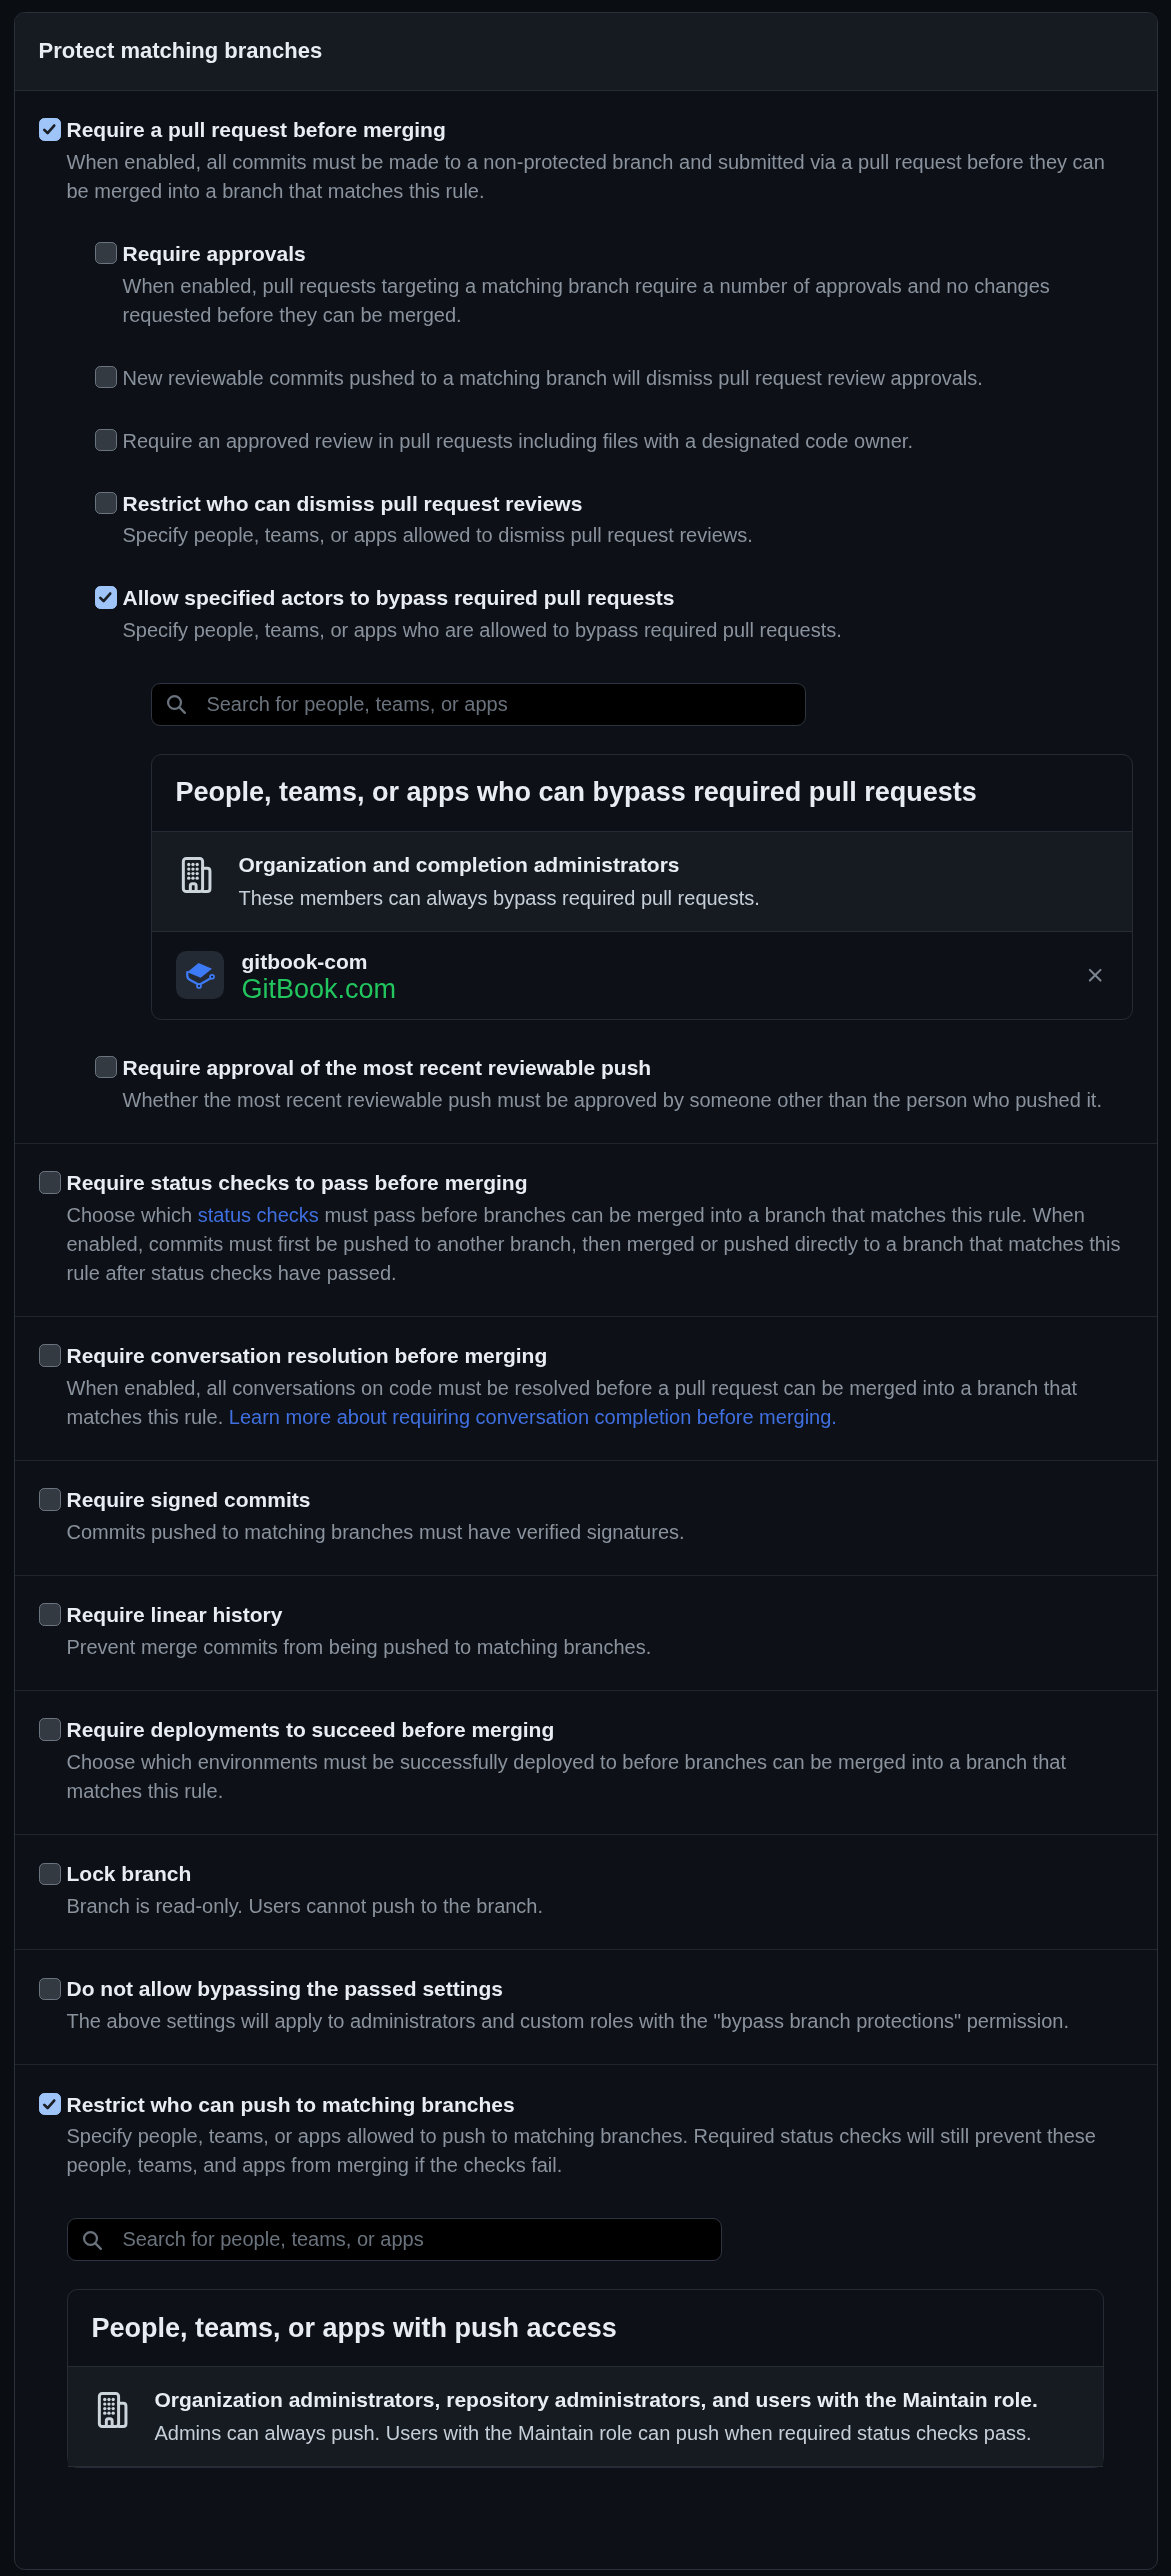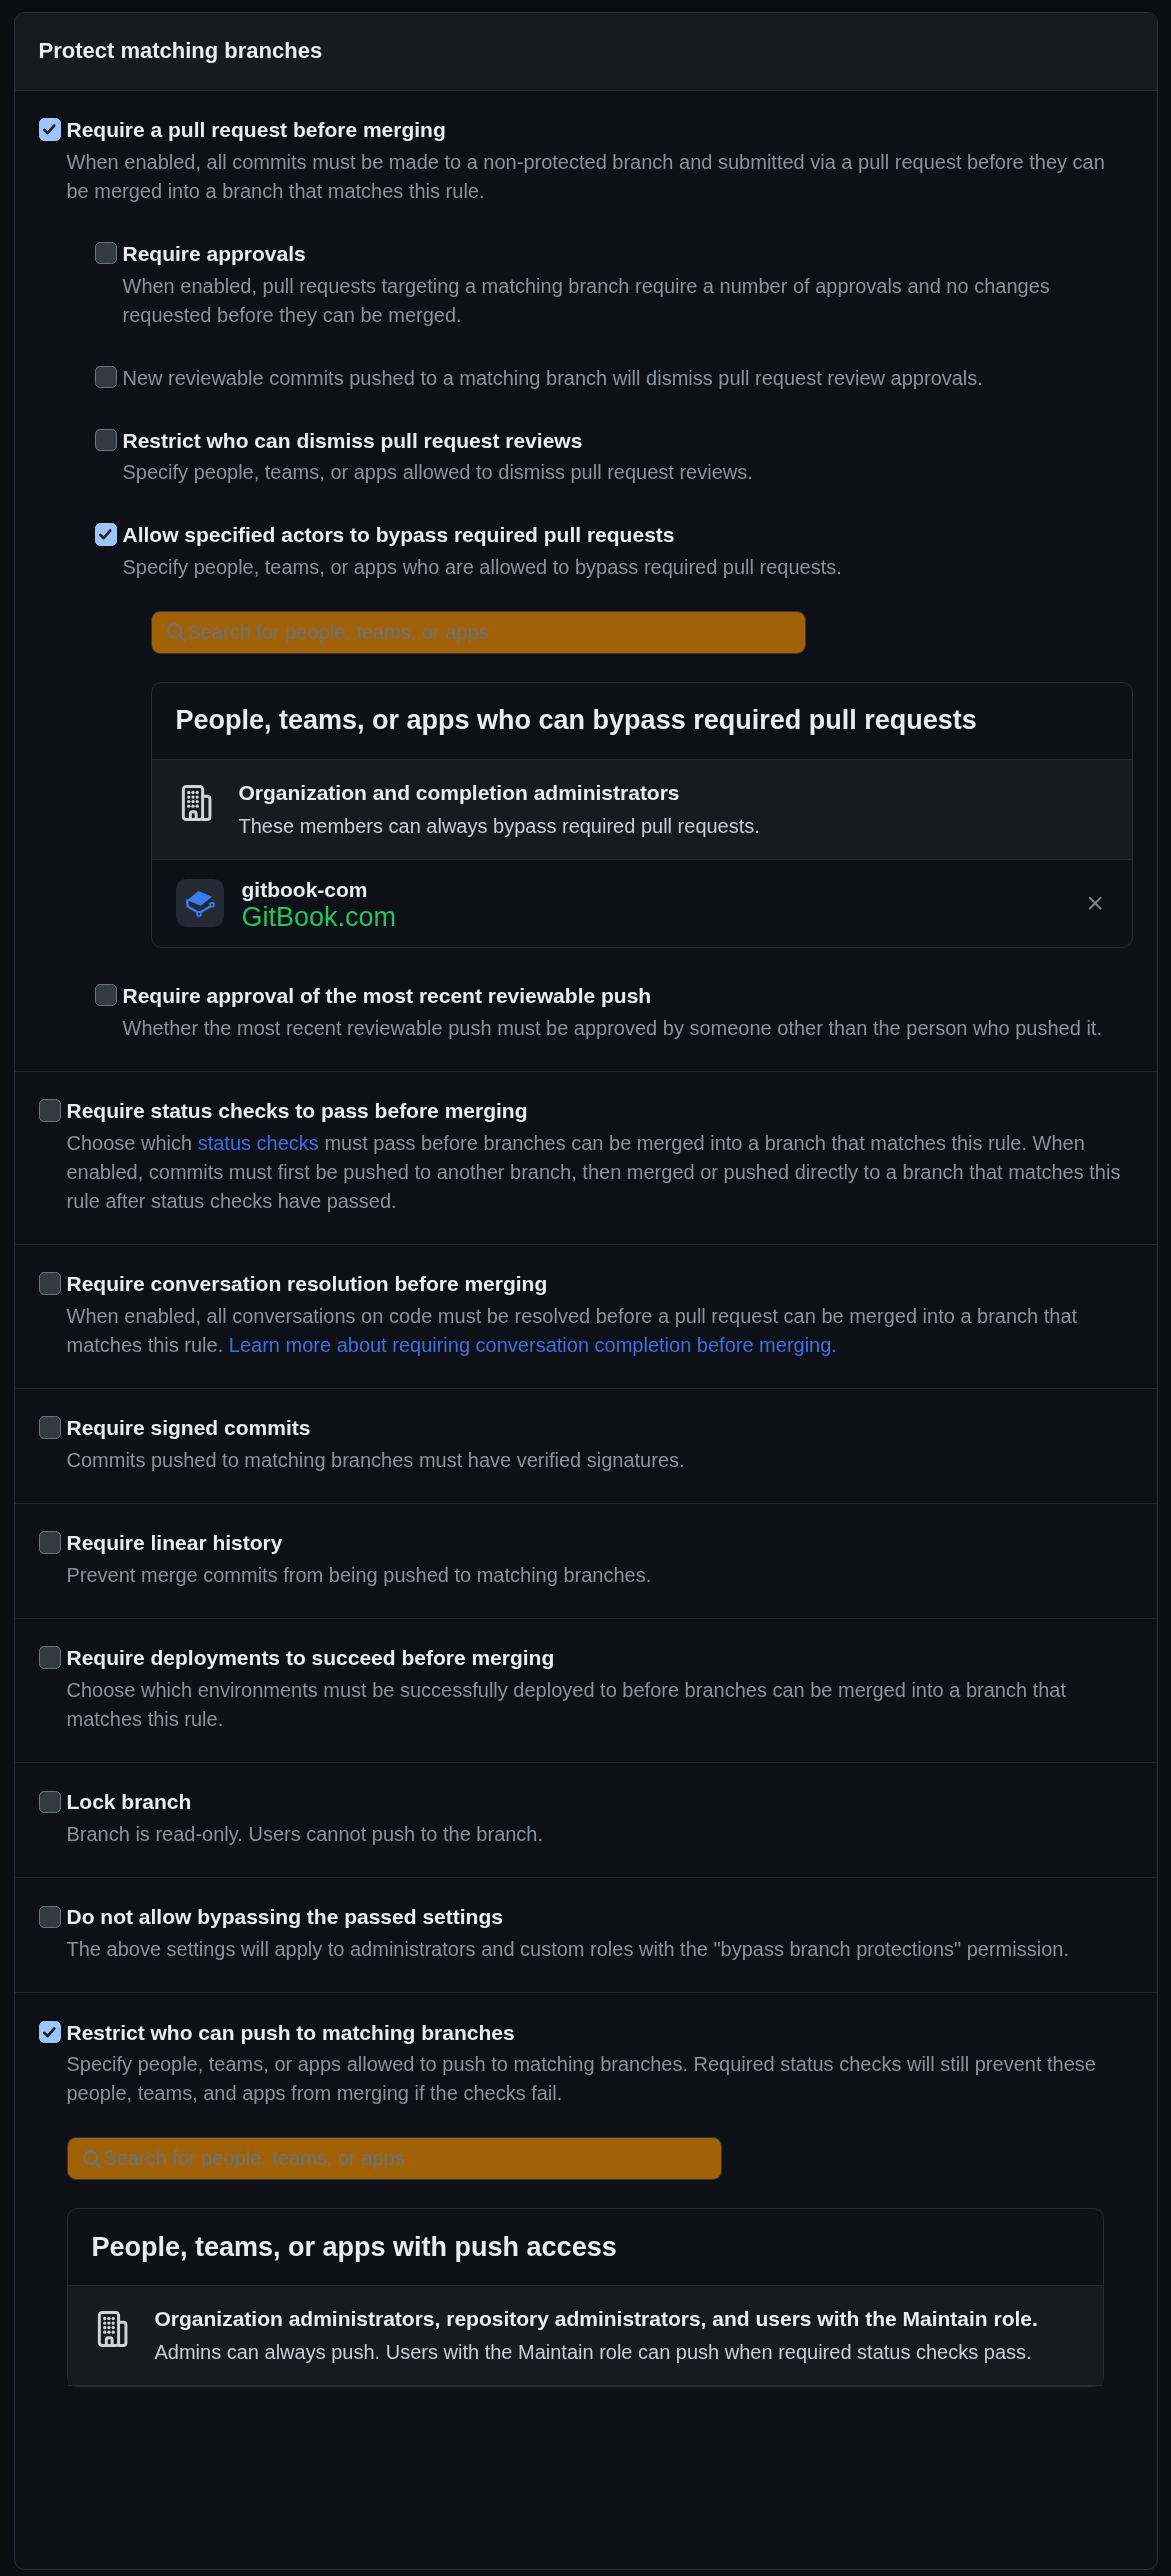--- a/index.html
+++ b/index.html
@@ -41,27 +41,27 @@
   .checkbox svg { display:none; width:16.5px; height:16.5px; }
   .checkbox.checked { background:#9ec4f8; border-color:#9ec4f8; }
   .checkbox.checked svg { display:block; }
 
   .item-label { font-size:21px; font-weight:700; color:#e7edf3; line-height:28px; }
   .item-desc  { font-size:20px; color:#8a929d; line-height:29px; margin-top:3.7px; }
   .item.disabled .item-label { color:#848c96; }
   a.inline-link { color:#3f6fe0; text-decoration:none; cursor:pointer; }
 
   .search-box {
-    margin:29px 0 0 28px;
+    margin:38px 0 0 28px;
     width:655px; height:43px;
-    background:#a16207;
+    background:#000000;
     border:1.5px solid #2f3540;
     border-radius:9px;
     display:flex; align-items:center;
-    padding:0 13.5px; gap:0;
+    padding:0 13.5px; gap:19px;
   }
   .search-box input {
     flex:1; background:transparent; border:none; outline:none;
     font-family:inherit; font-size:20px; color:#c9d1d9;
   }
   .search-box input::placeholder { color:#6a737d; }
 
   .panel {
     margin:28px 0 6px 28px;
     border:1.5px solid #262c36;
@@ -131,20 +131,21 @@
           <span class="checkbox">
             
           </span>
           <div class="item-desc">New reviewable commits pushed to a matching branch will dismiss pull request review approvals.</div>
         </div>
 
         <div class="item disabled">
           <span class="checkbox">
             
           </span>
+          <div class="item-desc">Require an approved review in pull requests including files with a designated code owner.</div>
         </div>
 
         <div class="item">
           <span class="checkbox">
             
           </span>
           <div class="item-label">Restrict who can dismiss pull request reviews</div>
           <div class="item-desc">Specify people, teams, or apps allowed to dismiss pull request reviews.</div>
         </div>
 

